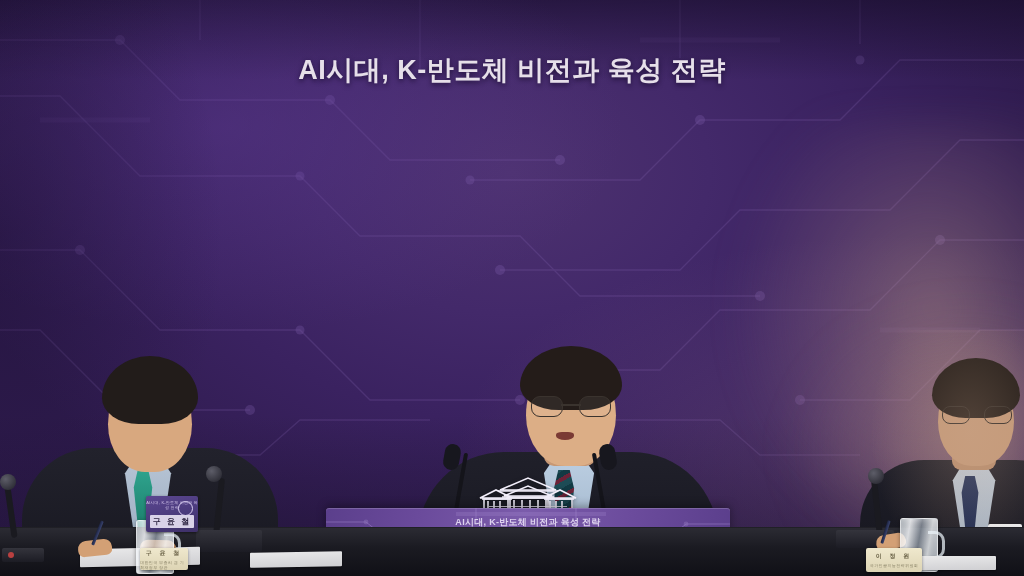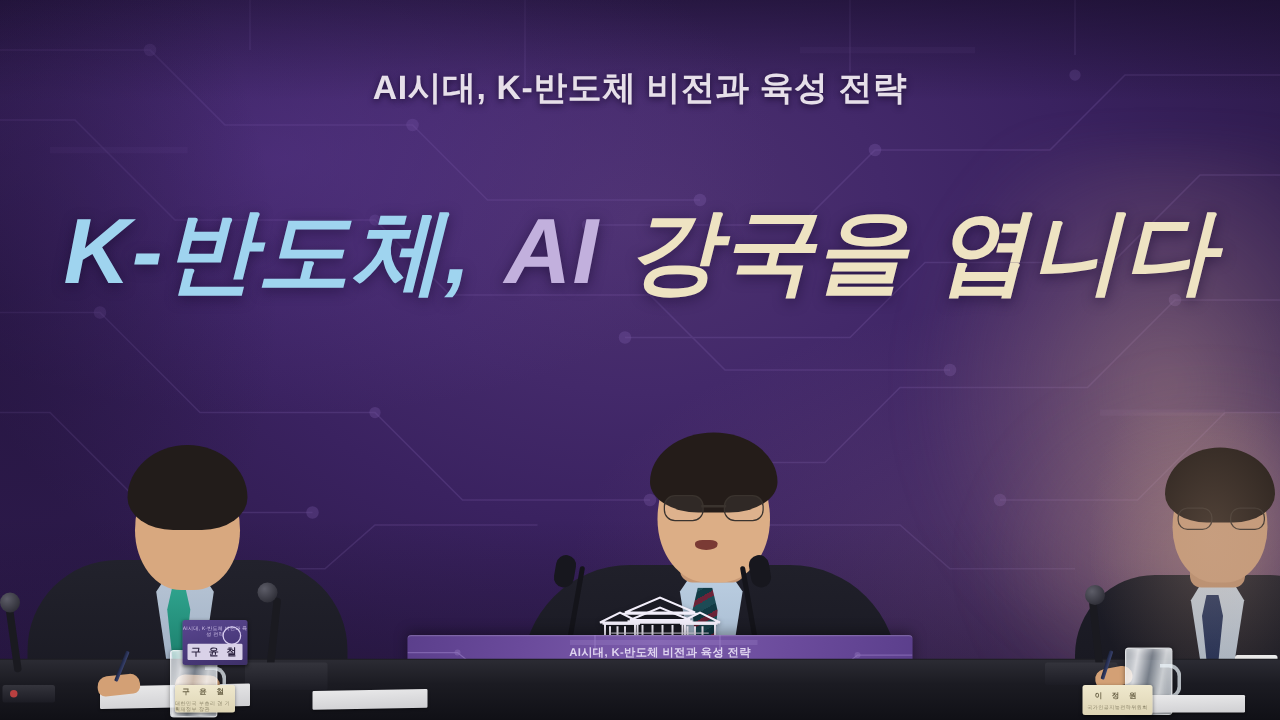--- a/index.html
+++ b/index.html
@@ -269,23 +269,20 @@
     </svg>
   </div>
 
   <div class="backdrop-vignette"></div>
   <div class="warm-glow"></div>
   <div class="warm-glow2"></div>
   <div class="left-dim"></div>
 
   <div class="small-title">AI시대,  K-반도체 비전과 육성 전략</div>
 
-  <div class="big-line">
-    <span class="seg-blue">K-반도체,</span><span class="seg-lav">AI</span><span class="seg-cream">강국을 엽니다</span>
-  </div>
 
   <div class="person" id="p-left">
     <div class="shoulders"></div>
     <div class="shirt"></div>
     <div class="tie"></div>
     <div class="neck"></div>
     <div class="head"></div>
     <div class="hair"></div>
     <div class="lapelpin"></div>
   </div>

